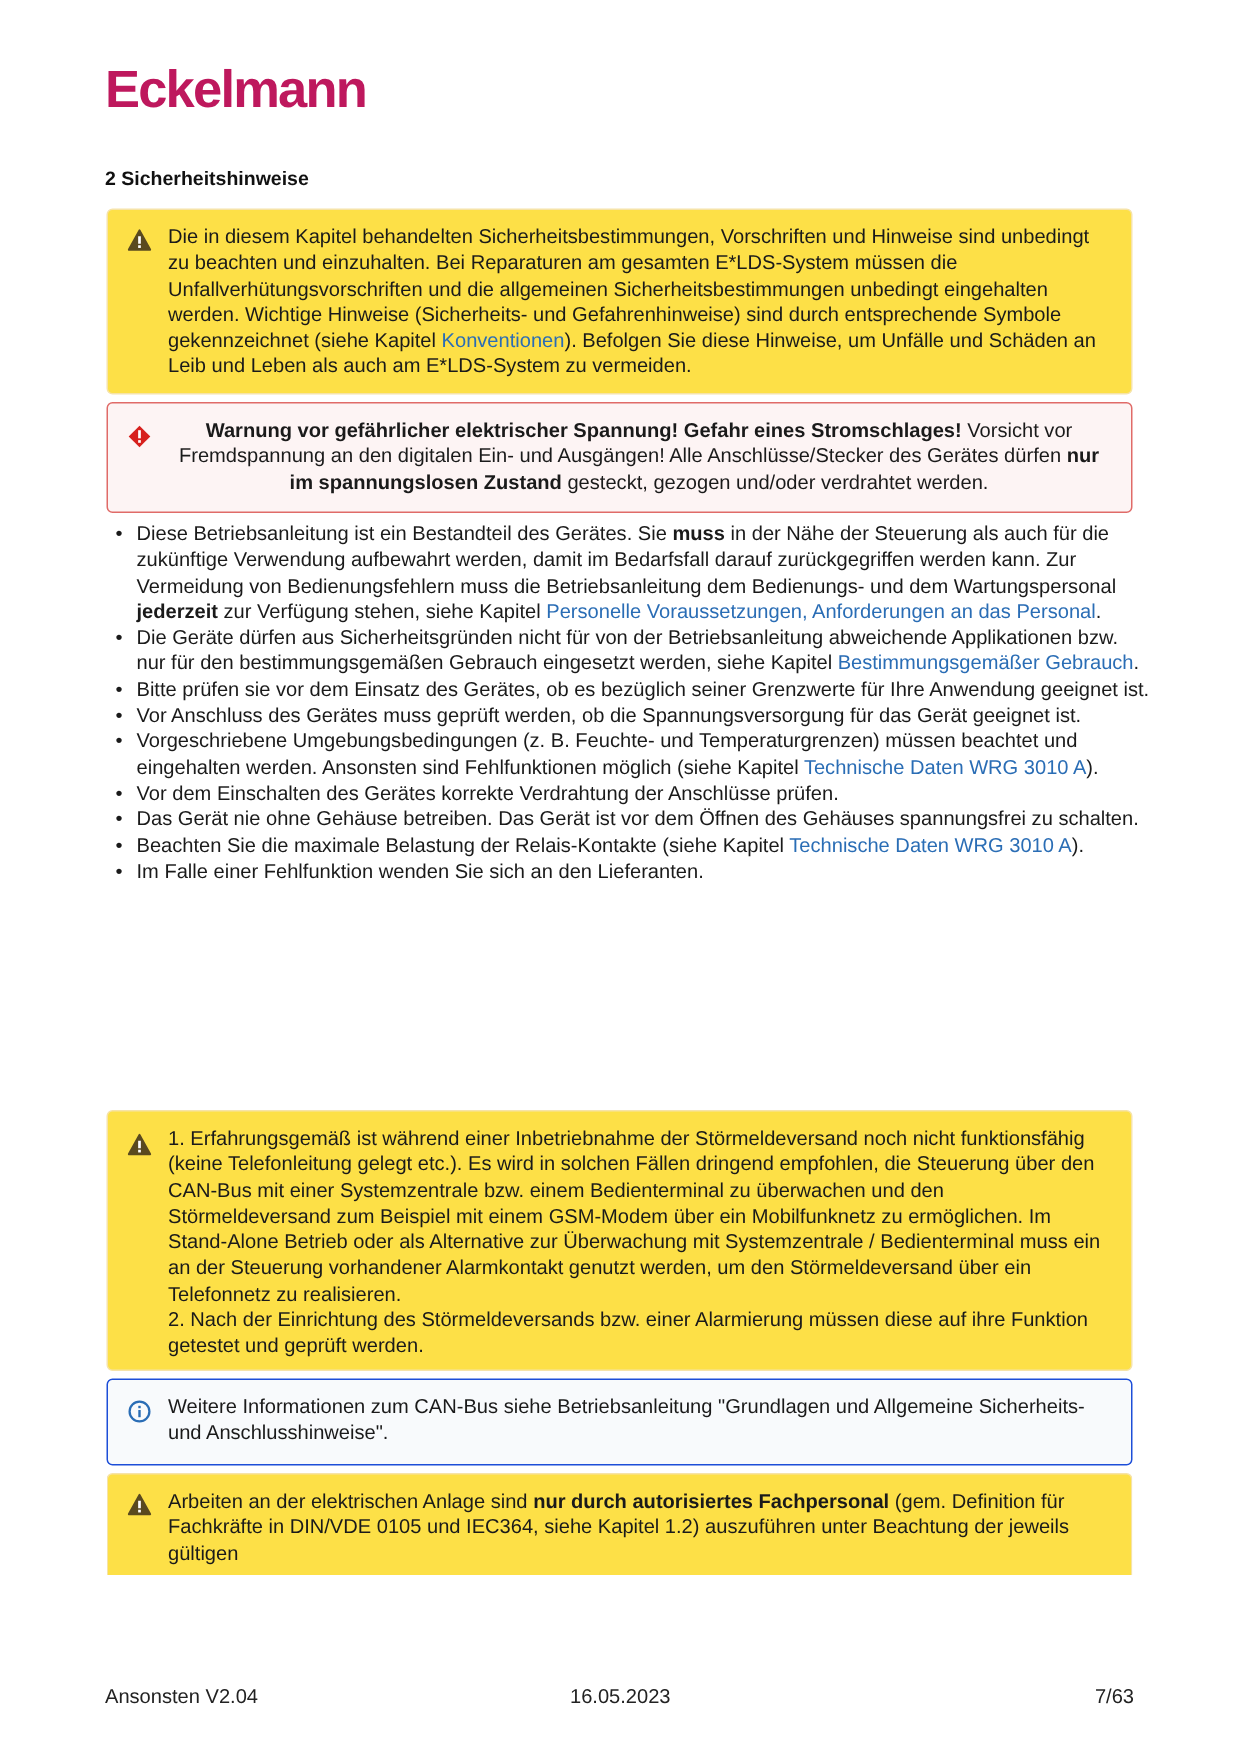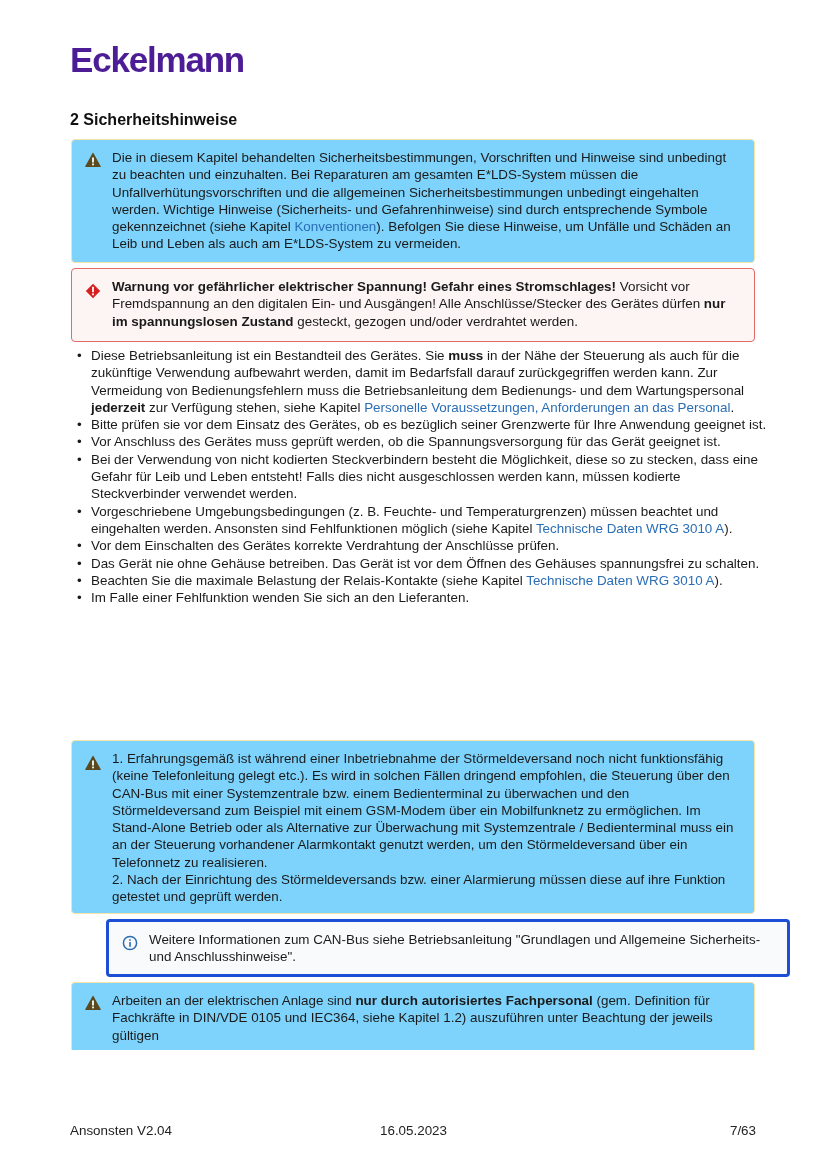--- a/index.html
+++ b/index.html
@@ -1,26 +1,26 @@
 <!DOCTYPE html>
 <html><head>
 <meta charset="utf-8">
 <style>
   html, body { margin: 0; padding: 0; background: #ffffff; }
   body { width: 827px; height: 1169px; position: relative; overflow: hidden;
          font-family: "Liberation Sans", sans-serif; color: #1a1a1a; }
   .logo { position: absolute; left: 70px; top: 40px; font-size: 35px; font-weight: bold;
-          color: #4c1d95; letter-spacing: -1.2px; font-family: "Liberation Sans", sans-serif; }
-  .h1 { position: absolute; left: 70px; top: 111px; font-size: 16px; font-weight: bold; color: #111; }
+          color: #be185d; letter-spacing: -1.2px; font-family: "Liberation Sans", sans-serif; }
+  .h1 { position: absolute; left: 70px; top: 111px; font-size: 13px; font-weight: bold; color: #111; }
   .box { position: absolute; left: 71px; width: 684px; border-radius: 4px; box-sizing: border-box;
          padding: 9px 14px 9px 40px; font-size: 13.4px; line-height: 17.3px; }
   .box .icon { position: absolute; left: 13px; top: 12px; width: 16px; height: 16px; }
-  .warn { background: #7dd3fc; border: 1px solid #f6e3a8; }
+  .warn { background: #fde047; border: 1px solid #f6e3a8; }
   .danger { background: #fdf4f4; border: 1px solid #e06b68; }
-  .info { background: #f8fafc; border: 3px solid #1d4ed8; margin-left: 35px; }
+  .info { background: #f8fafc; border: 1px solid #1d4ed8; }
   a, .link { color: #2a6db5; text-decoration: none; }
   b { font-weight: bold; }
   ul.bullets { position: absolute; left: 77px; top: 347px; width: 690px; margin: 0; padding: 0;
                list-style: none; font-size: 13.4px; line-height: 17.3px; }
   ul.bullets li { position: relative; padding-left: 14px; margin: 0; }
   ul.bullets li::before { content: "•"; position: absolute; left: 0; top: 0; }
   .footer { position: absolute; top: 1123px; font-size: 13.4px; color: #222; }
   .p { display: block; }
 </style>
 </head>
@@ -31,36 +31,38 @@
 
 <div class="box warn" style="top:139px; height:124px;">
   <svg class="icon" viewBox="0 0 16 16">
     <path d="M8 1.5 L15.2 14.5 L0.8 14.5 Z" fill="#5a4a1f" stroke="#5a4a1f" stroke-width="1.2" stroke-linejoin="round"></path>
     <rect x="7.1" y="5.5" width="1.8" height="5" fill="#fff"></rect>
     <rect x="7.1" y="11.5" width="1.8" height="1.8" fill="#fff"></rect>
   </svg>
   <span>Die in diesem Kapitel behandelten Sicherheitsbestimmungen, Vorschriften und Hinweise sind unbedingt zu beachten und einzuhalten. Bei Reparaturen am gesamten E*LDS-System müssen die Unfallverhütungsvorschriften und die allgemeinen Sicherheitsbestimmungen unbedingt eingehalten werden. Wichtige Hinweise (Sicherheits- und Gefahrenhinweise) sind durch entsprechende Symbole gekennzeichnet (siehe Kapitel </span><a class="link">Konventionen</a><span>). Befolgen Sie diese Hinweise, um Unfälle und Schäden an Leib und Leben als auch am E*LDS-System zu vermeiden.</span>
 </div>
 
-<div class="box danger" style="top:268px; height:74px;">
+<div class="box danger" style="top:268px; height:74px;text-align:center;">
   <svg class="icon" style="top:14px;" viewBox="0 0 16 16">
     <path d="M8 0.8 L15.2 8 L8 15.2 L0.8 8 Z" fill="#d7201d"></path>
     <rect x="7.1" y="3.8" width="1.8" height="5.4" fill="#fff"></rect>
     <rect x="7.1" y="10.4" width="1.8" height="1.8" fill="#fff"></rect>
   </svg>
   <b>Warnung vor gefährlicher elektrischer Spannung! Gefahr eines Stromschlages!</b><span> Vorsicht vor Fremdspannung an den digitalen Ein- und Ausgängen! Alle Anschlüsse/Stecker des Gerätes dürfen </span><b>nur im spannungslosen Zustand</b><span> gesteckt, gezogen und/oder verdrahtet werden.</span>
 </div>
 
 <ul class="bullets">
   <li>
     <span>Diese Betriebsanleitung ist ein Bestandteil des Gerätes. Sie </span><b>muss</b><span> in der Nähe der Steuerung als auch für die zukünftige Verwendung aufbewahrt werden, damit im Bedarfsfall darauf zurückgegriffen werden kann. Zur Vermeidung von Bedienungsfehlern muss die Betriebsanleitung dem Bedienungs- und dem Wartungspersonal </span><b>jederzeit</b><span> zur Verfügung stehen, siehe Kapitel </span><a class="link">Personelle Voraussetzungen, Anforderungen an das Personal</a><span>.</span>
   </li>
+  <li>
+    <span>Die Geräte dürfen aus Sicherheitsgründen nicht für von der Betriebsanleitung abweichende Applikationen bzw. nur für den bestimmungsgemäßen Gebrauch eingesetzt werden, siehe Kapitel </span><a class="link">Bestimmungsgemäßer Gebrauch</a><span>.</span>
+  </li>
   <li>Bitte prüfen sie vor dem Einsatz des Gerätes, ob es bezüglich seiner Grenzwerte für Ihre Anwendung geeignet ist.</li>
   <li>Vor Anschluss des Gerätes muss geprüft werden, ob die Spannungsversorgung für das Gerät geeignet ist.</li>
-  <li>Bei der Verwendung von nicht kodierten Steckverbindern besteht die Möglichkeit, diese so zu stecken, dass eine Gefahr für Leib und Leben entsteht! Falls dies nicht ausgeschlossen werden kann, müssen kodierte Steckverbinder verwendet werden.</li>
   <li>
     <span>Vorgeschriebene Umgebungsbedingungen (z. B. Feuchte- und Temperaturgrenzen) müssen beachtet und eingehalten werden. Ansonsten sind Fehlfunktionen möglich (siehe Kapitel </span><a class="link">Technische Daten WRG 3010 A</a><span>).</span>
   </li>
   <li>Vor dem Einschalten des Gerätes korrekte Verdrahtung der Anschlüsse prüfen.</li>
   <li>Das Gerät nie ohne Gehäuse betreiben. Das Gerät ist vor dem Öffnen des Gehäuses spannungsfrei zu schalten.</li>
   <li>
     <span>Beachten Sie die maximale Belastung der Relais-Kontakte (siehe Kapitel </span><a class="link">Technische Daten WRG 3010 A</a><span>).</span>
   </li>
   <li>Im Falle einer Fehlfunktion wenden Sie sich an den Lieferanten.</li>
 </ul>

